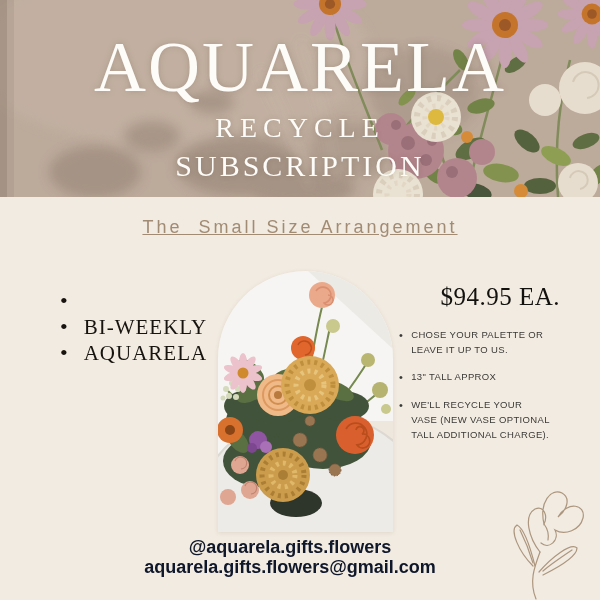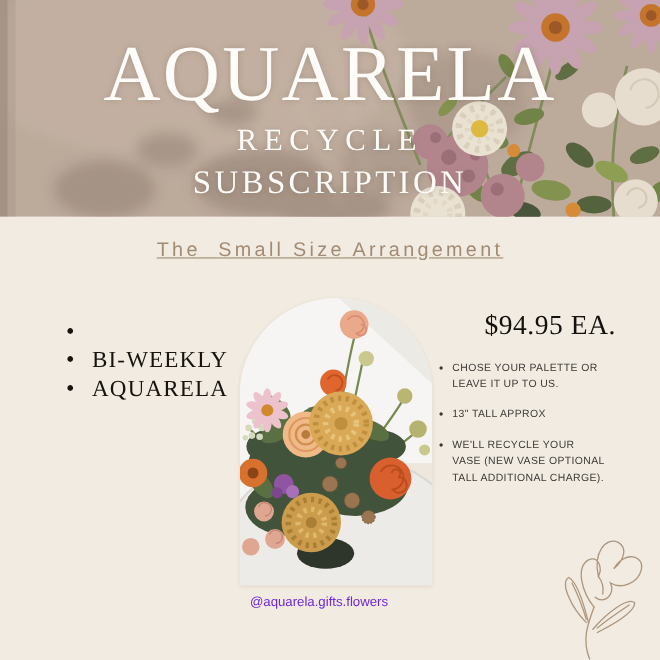--- a/index.html
+++ b/index.html
@@ -37,21 +37,21 @@
   
   .price{position:absolute;left:400px;top:283px;width:160px;margin:0;text-align:right;
     font-family:"Liberation Serif",serif;font-weight:400;
     font-size:25px;color:#13110e;letter-spacing:0.5px;}
   .details-list{position:absolute;left:399px;top:328px;width:152px;margin:0;padding:0;list-style:none;
     color:#3b3a37;font-size:9.5px;letter-spacing:0.35px;line-height:1.55;}
   .details-list li{display:flex;margin-bottom:13px;}
   .details-list .dot{font-size:11px;margin-right:8px;line-height:1.3;}
   
   .footer{position:absolute;left:130px;top:538px;width:320px;text-align:center;
-    color:#6d28d9;font-size:12px;line-height:19.5px;}
+    color:#0f172a;font-size:18px;line-height:19.5px;font-weight:bold;}
   
   .lineart{position:absolute;left:483px;top:472px;width:110px;height:128px;}
 </style>
 </head>
 <body>
 
 <div class="page">
 
   <div class="header">
     <svg width="600" height="197" viewBox="0 0 600 197">
@@ -326,20 +326,21 @@
       <span>13" TALL APPROX</span>
     </li>
     <li>
       <span class="dot">•</span>
       <span>WE'LL RECYCLE YOUR VASE (NEW VASE OPTIONAL TALL ADDITIONAL CHARGE).</span>
     </li>
   </ul>
 
   <div class="footer">
     <div>@aquarela.gifts.flowers</div>
+    <div>aquarela.gifts.flowers@gmail.com</div>
   </div>
 
   <svg class="lineart" viewBox="0 0 110 128">
     <g fill="none" stroke="#ad967e" stroke-width="1.2" stroke-linecap="round">
 
       <path d="M57,80 C46,66 40,44 52,37 C61,33 65,44 61,52 C56,30 68,16 79,21 C88,26 84,38 75,45 C85,28 103,33 100,46 C97,58 82,64 72,58 C77,68 66,78 58,71"></path>
       <path d="M61,52 C64,56 66,62 65,68"></path>
 
       <path d="M57,80 C51,96 46,110 53,127"></path>
 

